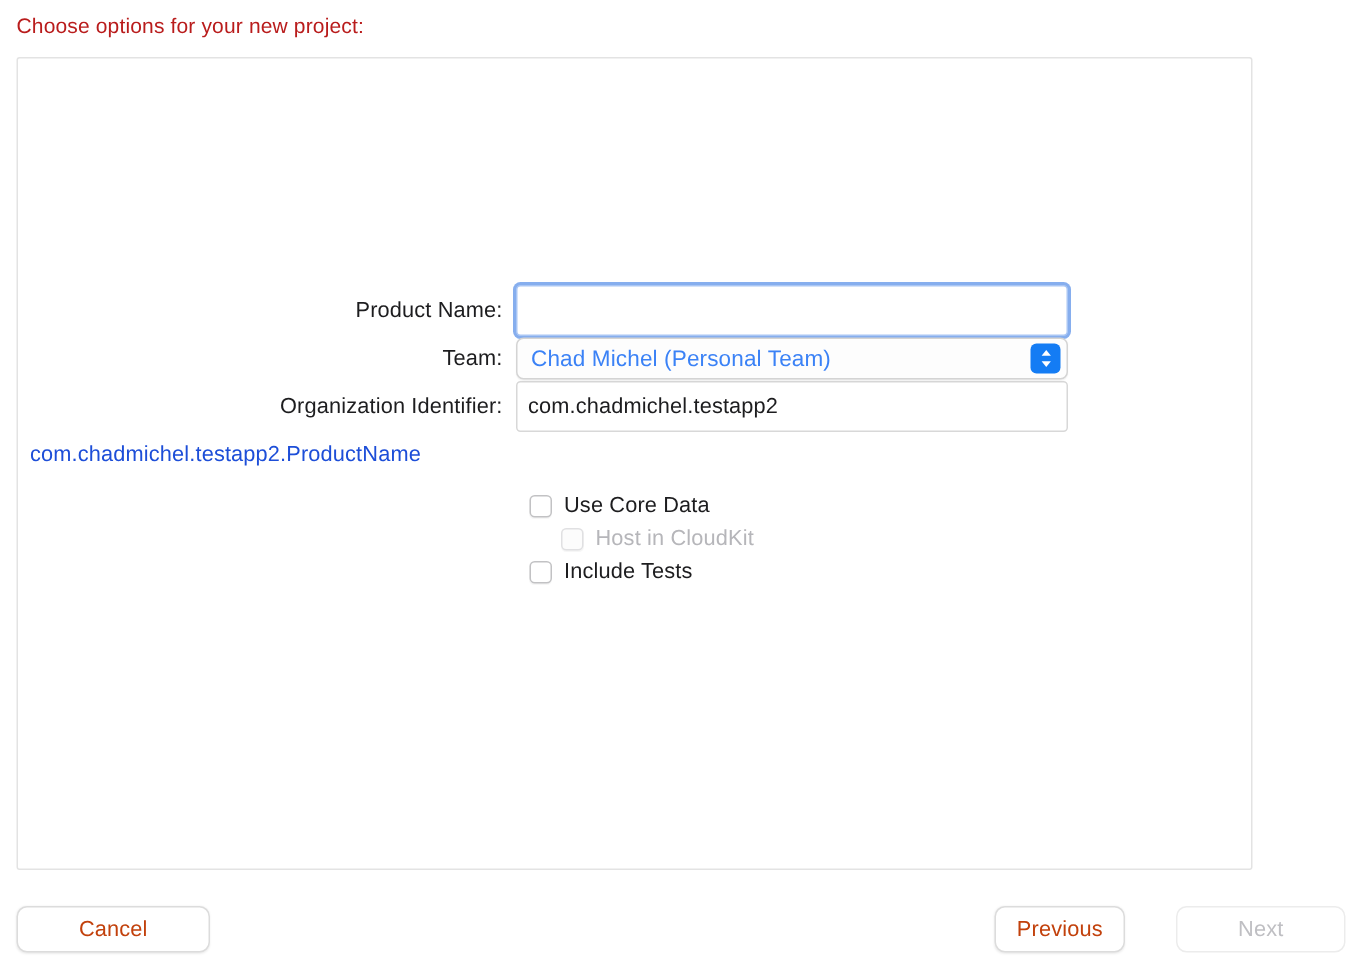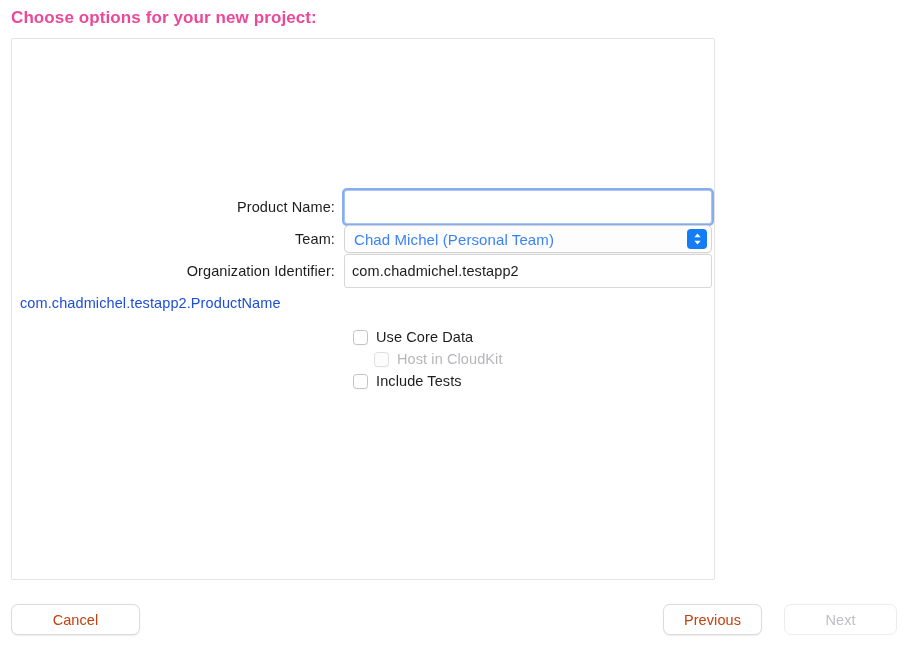--- a/index.html
+++ b/index.html
@@ -15,34 +15,33 @@
     -webkit-font-smoothing: antialiased;
     overflow: hidden;
     position: relative;
   }
 
   
   .prompt {
     position: absolute;
     left: 11px;
     top: 8px;
-    font-size: 17px;
+    font-size: 14px;
     line-height: 19px;
-    color: #ec4899;
-    letter-spacing: 0.1px;
-    white-space: nowrap;
-    font-weight: bold;
+    color: #b91c1c;
+    letter-spacing: 0.1px;
+    white-space: nowrap;
   }
 
   
   .panel {
     position: absolute;
     left: 11px;
     top: 38px;
-    width: 704px;
+    width: 824px;
     height: 542px;
     box-sizing: border-box;
     background: #ffffff;
     border: 1px solid #e3e3e3;
     border-radius: 2px;
   }
 
   
   .form {
     position: absolute;
@@ -199,21 +198,21 @@
     justify-content: center;
     box-shadow: 0 0.5px 1.5px rgba(0,0,0,0.08);
     cursor: default;
   }
   .btn.disabled {
     color: #bfbfc3;
     border-color: #ececec;
     box-shadow: none;
   }
   #cancel-btn   { left: 11px;  width: 129px; }
-  #previous-btn { left: 663px; width: 99px; }
+  #previous-btn { left: 663px; width: 87px; }
   #next-btn     { left: 784px; width: 113px; }
 </style>
 </head>
 <body>
 
 <div class="prompt">Choose options for your new project:</div>
 
 <div class="panel">
 
   <div class="form">

